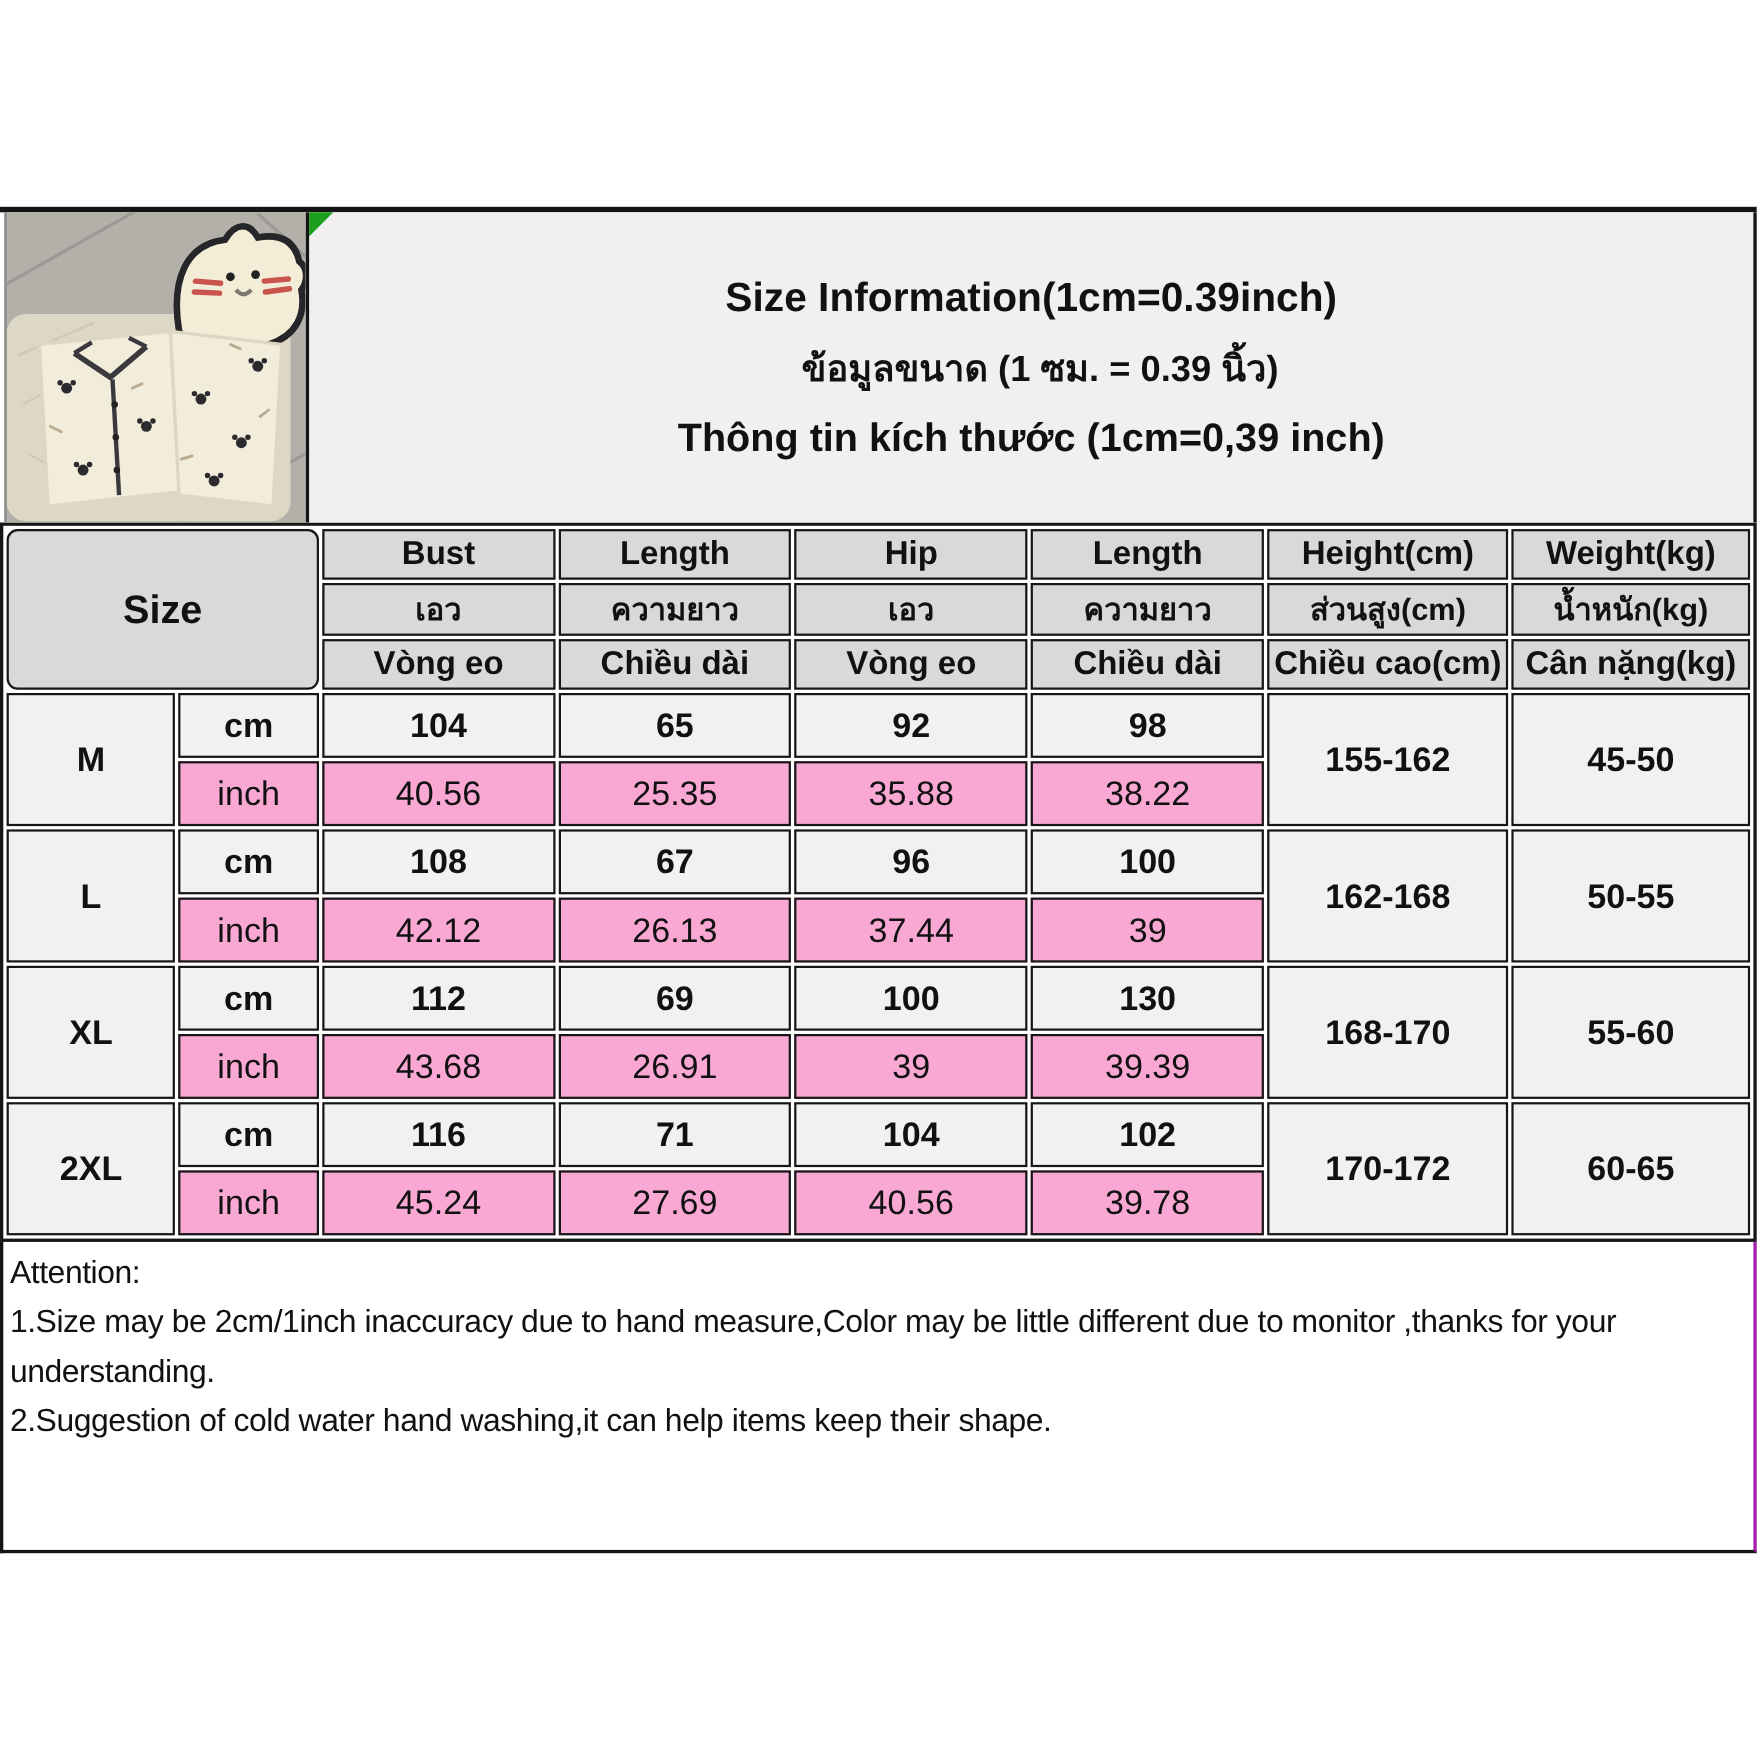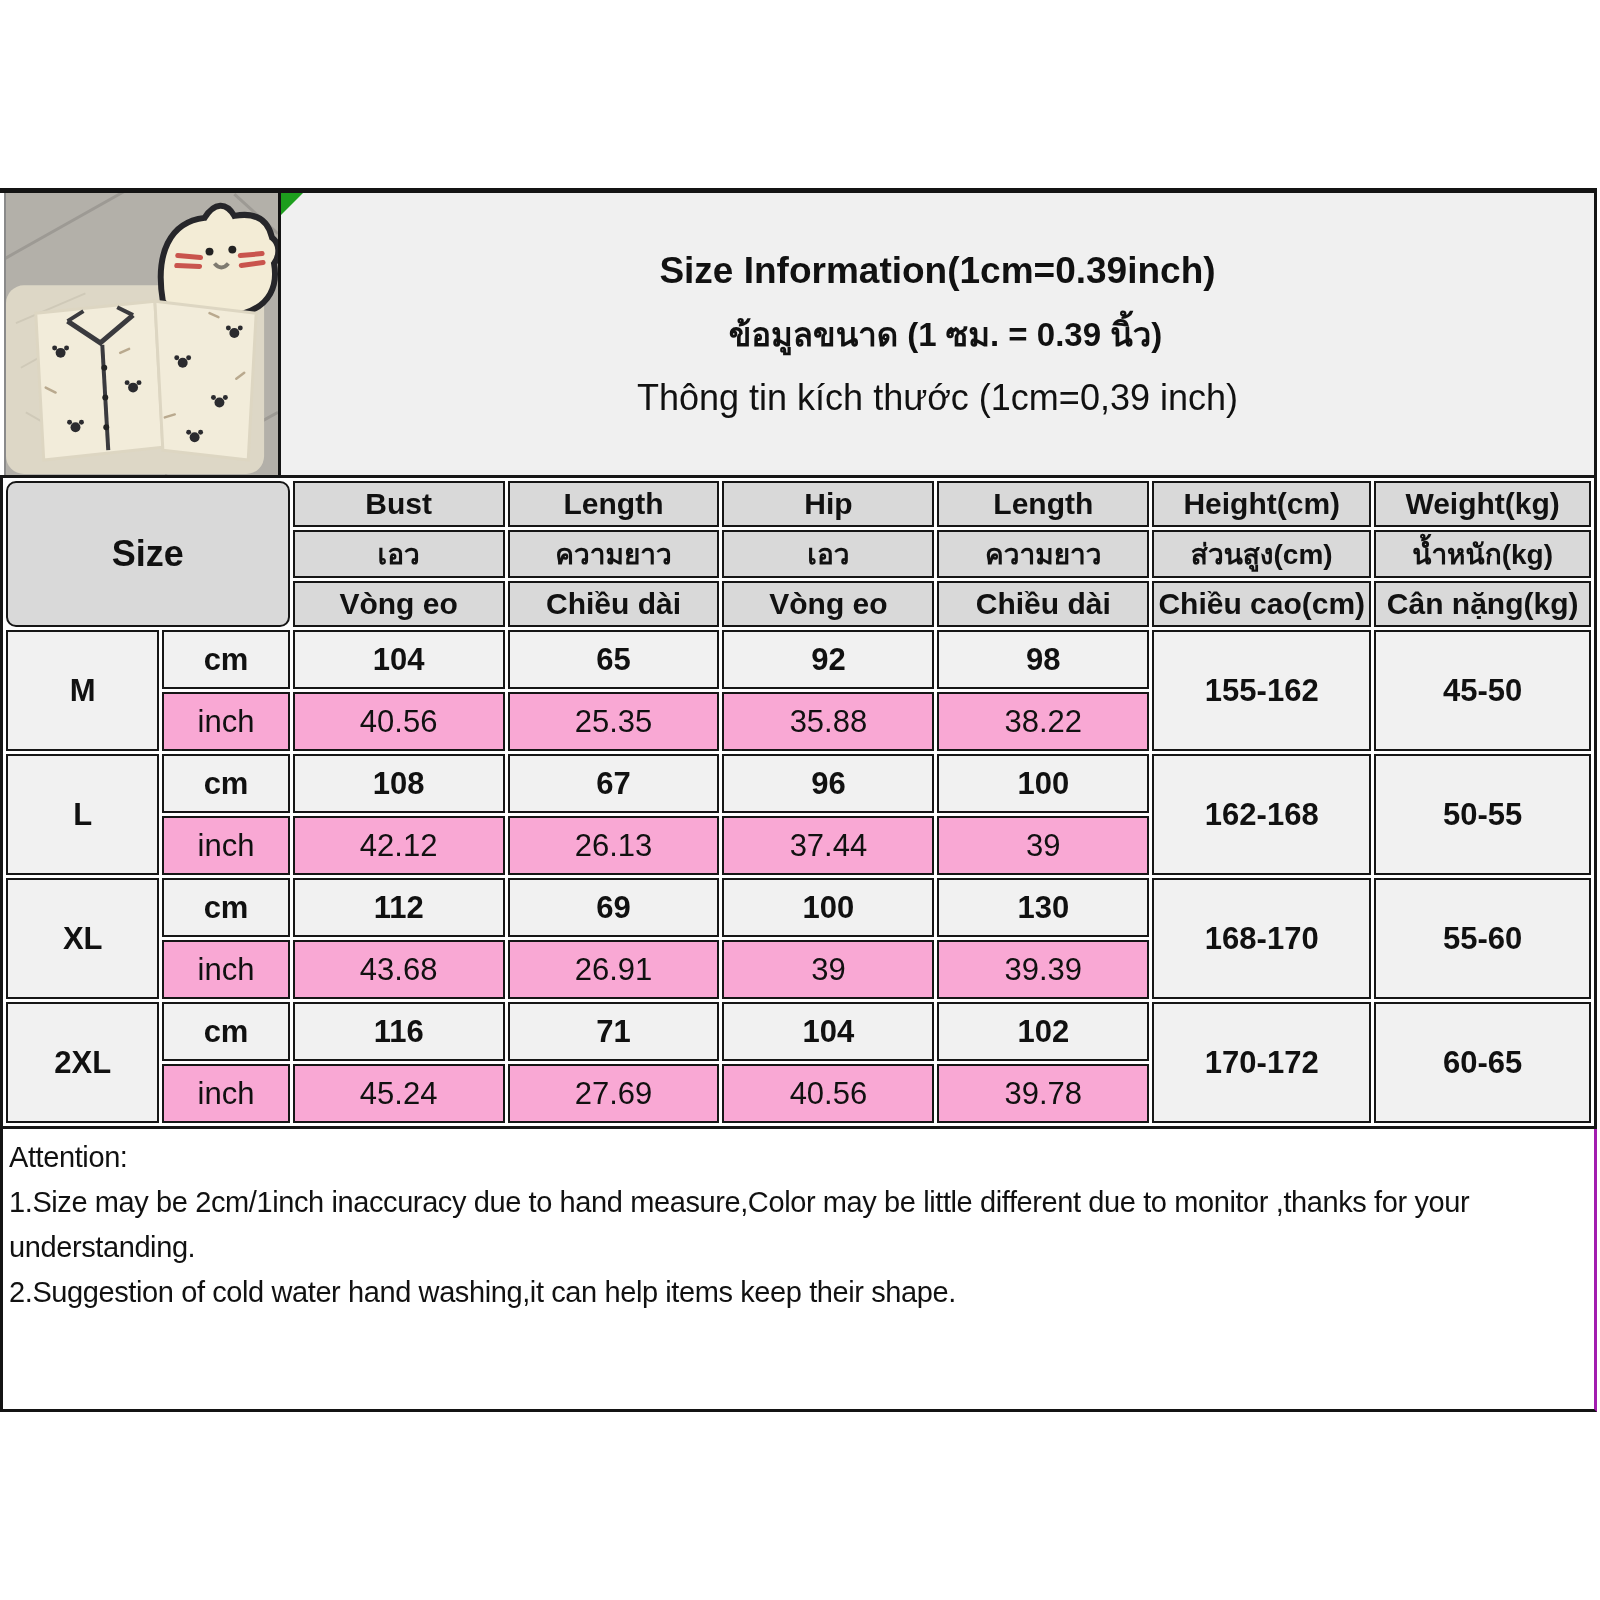--- a/index.html
+++ b/index.html
@@ -42,21 +42,21 @@
     gap:16px;
   }
   .green-corner{
     position:absolute;top:0;left:0;
     width:0;height:0;
     border-top:22px solid #1d9e1d;
     border-right:22px solid transparent;
   }
   .title-en{font-size:37px;font-weight:bold;}
   .title-th{font-size:33px;font-weight:bold;margin-left:16px;}
-  .title-vi{font-size:36px;font-weight:normal;}
+  .title-vi{font-size:36px;font-weight:bold;}
 
   
   table.size-table{
     width:1597px;
     table-layout:fixed;
     border-collapse:separate;
     border-spacing:3px;
     background:#ffffff;
     border:3px solid #161616;
   }

